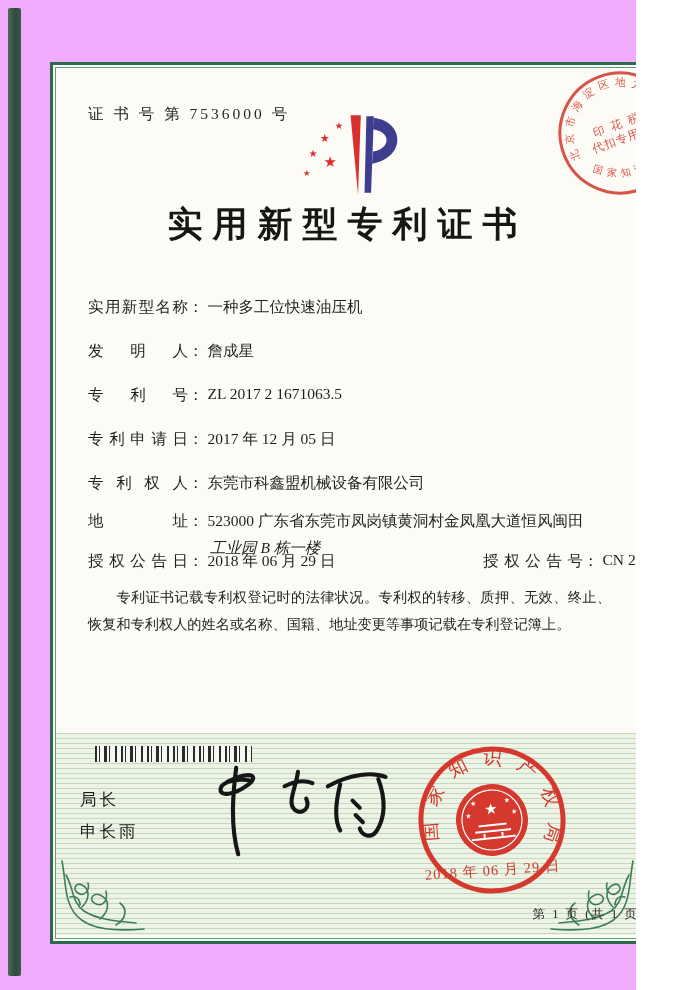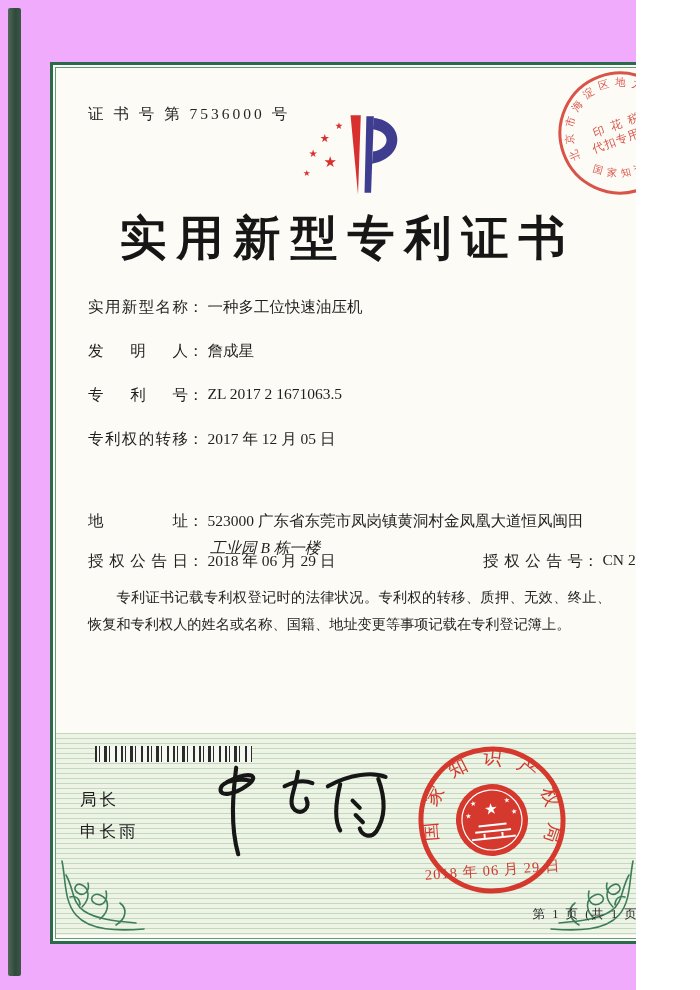--- a/index.html
+++ b/index.html
@@ -15,22 +15,22 @@
   
   #guilloche{position:absolute;left:56px;top:733px;width:583px;height:202px;
         background-color:#edf4e6;
         background-image:repeating-linear-gradient(180deg,rgba(98,152,98,.30) 0 1px,rgba(0,0,0,0) 1px 5px);}
   .ornament{position:absolute;bottom:2px;width:95px;height:92px;}
   .ornament.left{left:0;}
   .ornament.right{right:0;transform:scaleX(-1);}
 
   .certno{position:absolute;left:88px;top:104px;font-size:15.5px;letter-spacing:3px;color:#262626;}
   #logo{position:absolute;left:288px;top:108px;width:140px;height:90px;}
-  .title{position:absolute;left:50px;top:207px;width:595px;text-align:center;
-        font-size:47px;font-weight:700;letter-spacing:10px;color:#161616;}
+  .title{position:absolute;left:50px;top:201px;width:595px;text-align:center;
+        font-size:35px;font-weight:700;letter-spacing:10px;color:#161616;}
 
   .frow{position:absolute;left:88px;font-size:15.5px;white-space:nowrap;}
   .flabel{display:inline-block;width:100px;text-align:justify;text-align-last:justify;
         text-justify:inter-character;vertical-align:top;}
   .colon{display:inline-block;margin-right:4px;}
   .fvalue{display:inline-block;vertical-align:top;}
   .addr2{display:block;margin-left:122px;margin-top:6px;font-size:15.5px;font-style:italic;}
   .grantR{position:absolute;left:395px;top:0;font-size:15.5px;white-space:nowrap;}
 
   #paras{position:absolute;left:88px;top:584px;width:523px;font-size:14.2px;
@@ -102,21 +102,24 @@
   <div class="frow" style="top:297px">
     <span class="flabel">实用新型名称</span><span class="colon">：</span><span class="fvalue">一种多工位快速油压机</span>
   </div>
   <div class="frow" style="top:341px">
     <span class="flabel">发明人</span><span class="colon">：</span><span class="fvalue">詹成星</span>
   </div>
   <div class="frow" style="top:385px">
     <span class="flabel">专利号</span><span class="colon">：</span><span class="fvalue">ZL 2017 2 1671063.5</span>
   </div>
   <div class="frow" style="top:429px">
-    <span class="flabel">专利权的转移</span><span class="colon">：</span><span class="fvalue">2017 年 12 月 05 日</span>
+    <span class="flabel">专利申请日</span><span class="colon">：</span><span class="fvalue">2017 年 12 月 05 日</span>
+  </div>
+  <div class="frow" style="top:473px">
+    <span class="flabel">专利权人</span><span class="colon">：</span><span class="fvalue">东莞市科鑫盟机械设备有限公司</span>
   </div>
   <div class="frow" style="top:511px">
     <span class="flabel">地址</span><span class="colon">：</span><span class="fvalue">523000 广东省东莞市凤岗镇黄洞村金凤凰大道恒风闽田</span>
     <span class="addr2">工业园 B 栋一楼</span>
   </div>
 
   <div class="frow" style="top:551px;width:523px">
     <span class="flabel">授权公告日</span><span class="colon">：</span><span class="fvalue">2018 年 06 月 29 日</span>
     <span class="grantR">
       <span class="flabel">授权公告号</span><span class="colon">：</span><span class="fvalue">CN 207549549 U</span>

